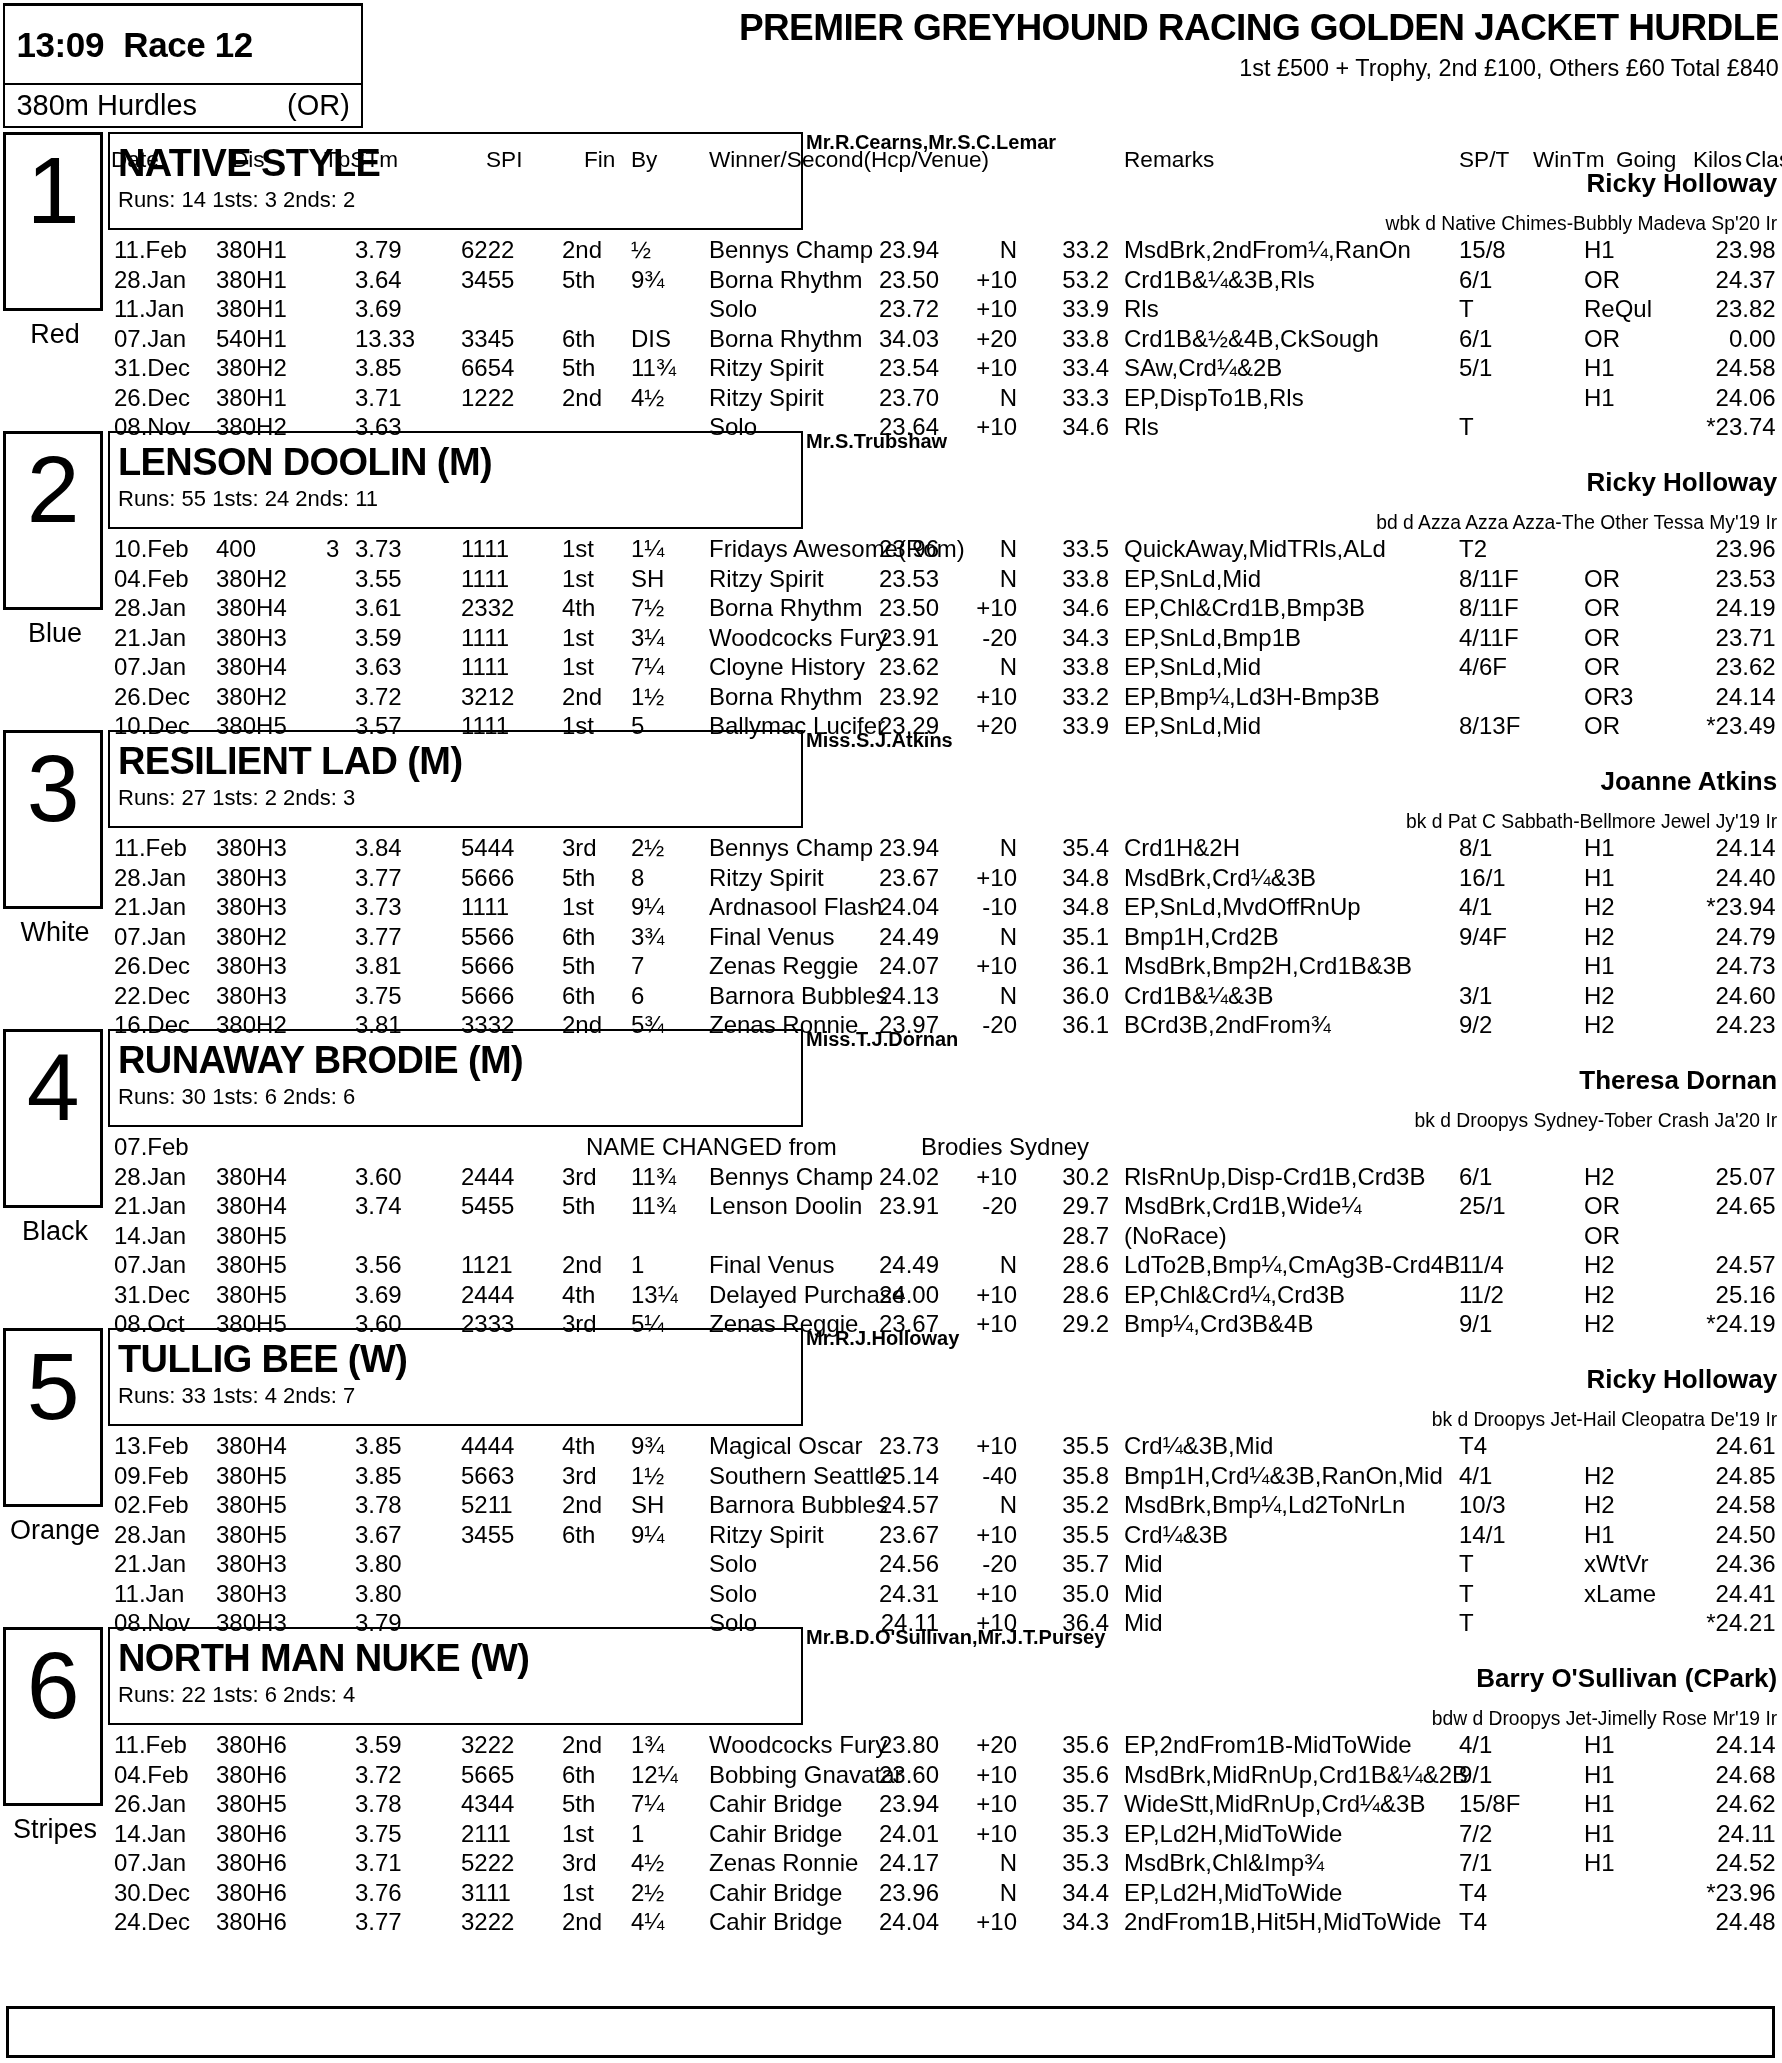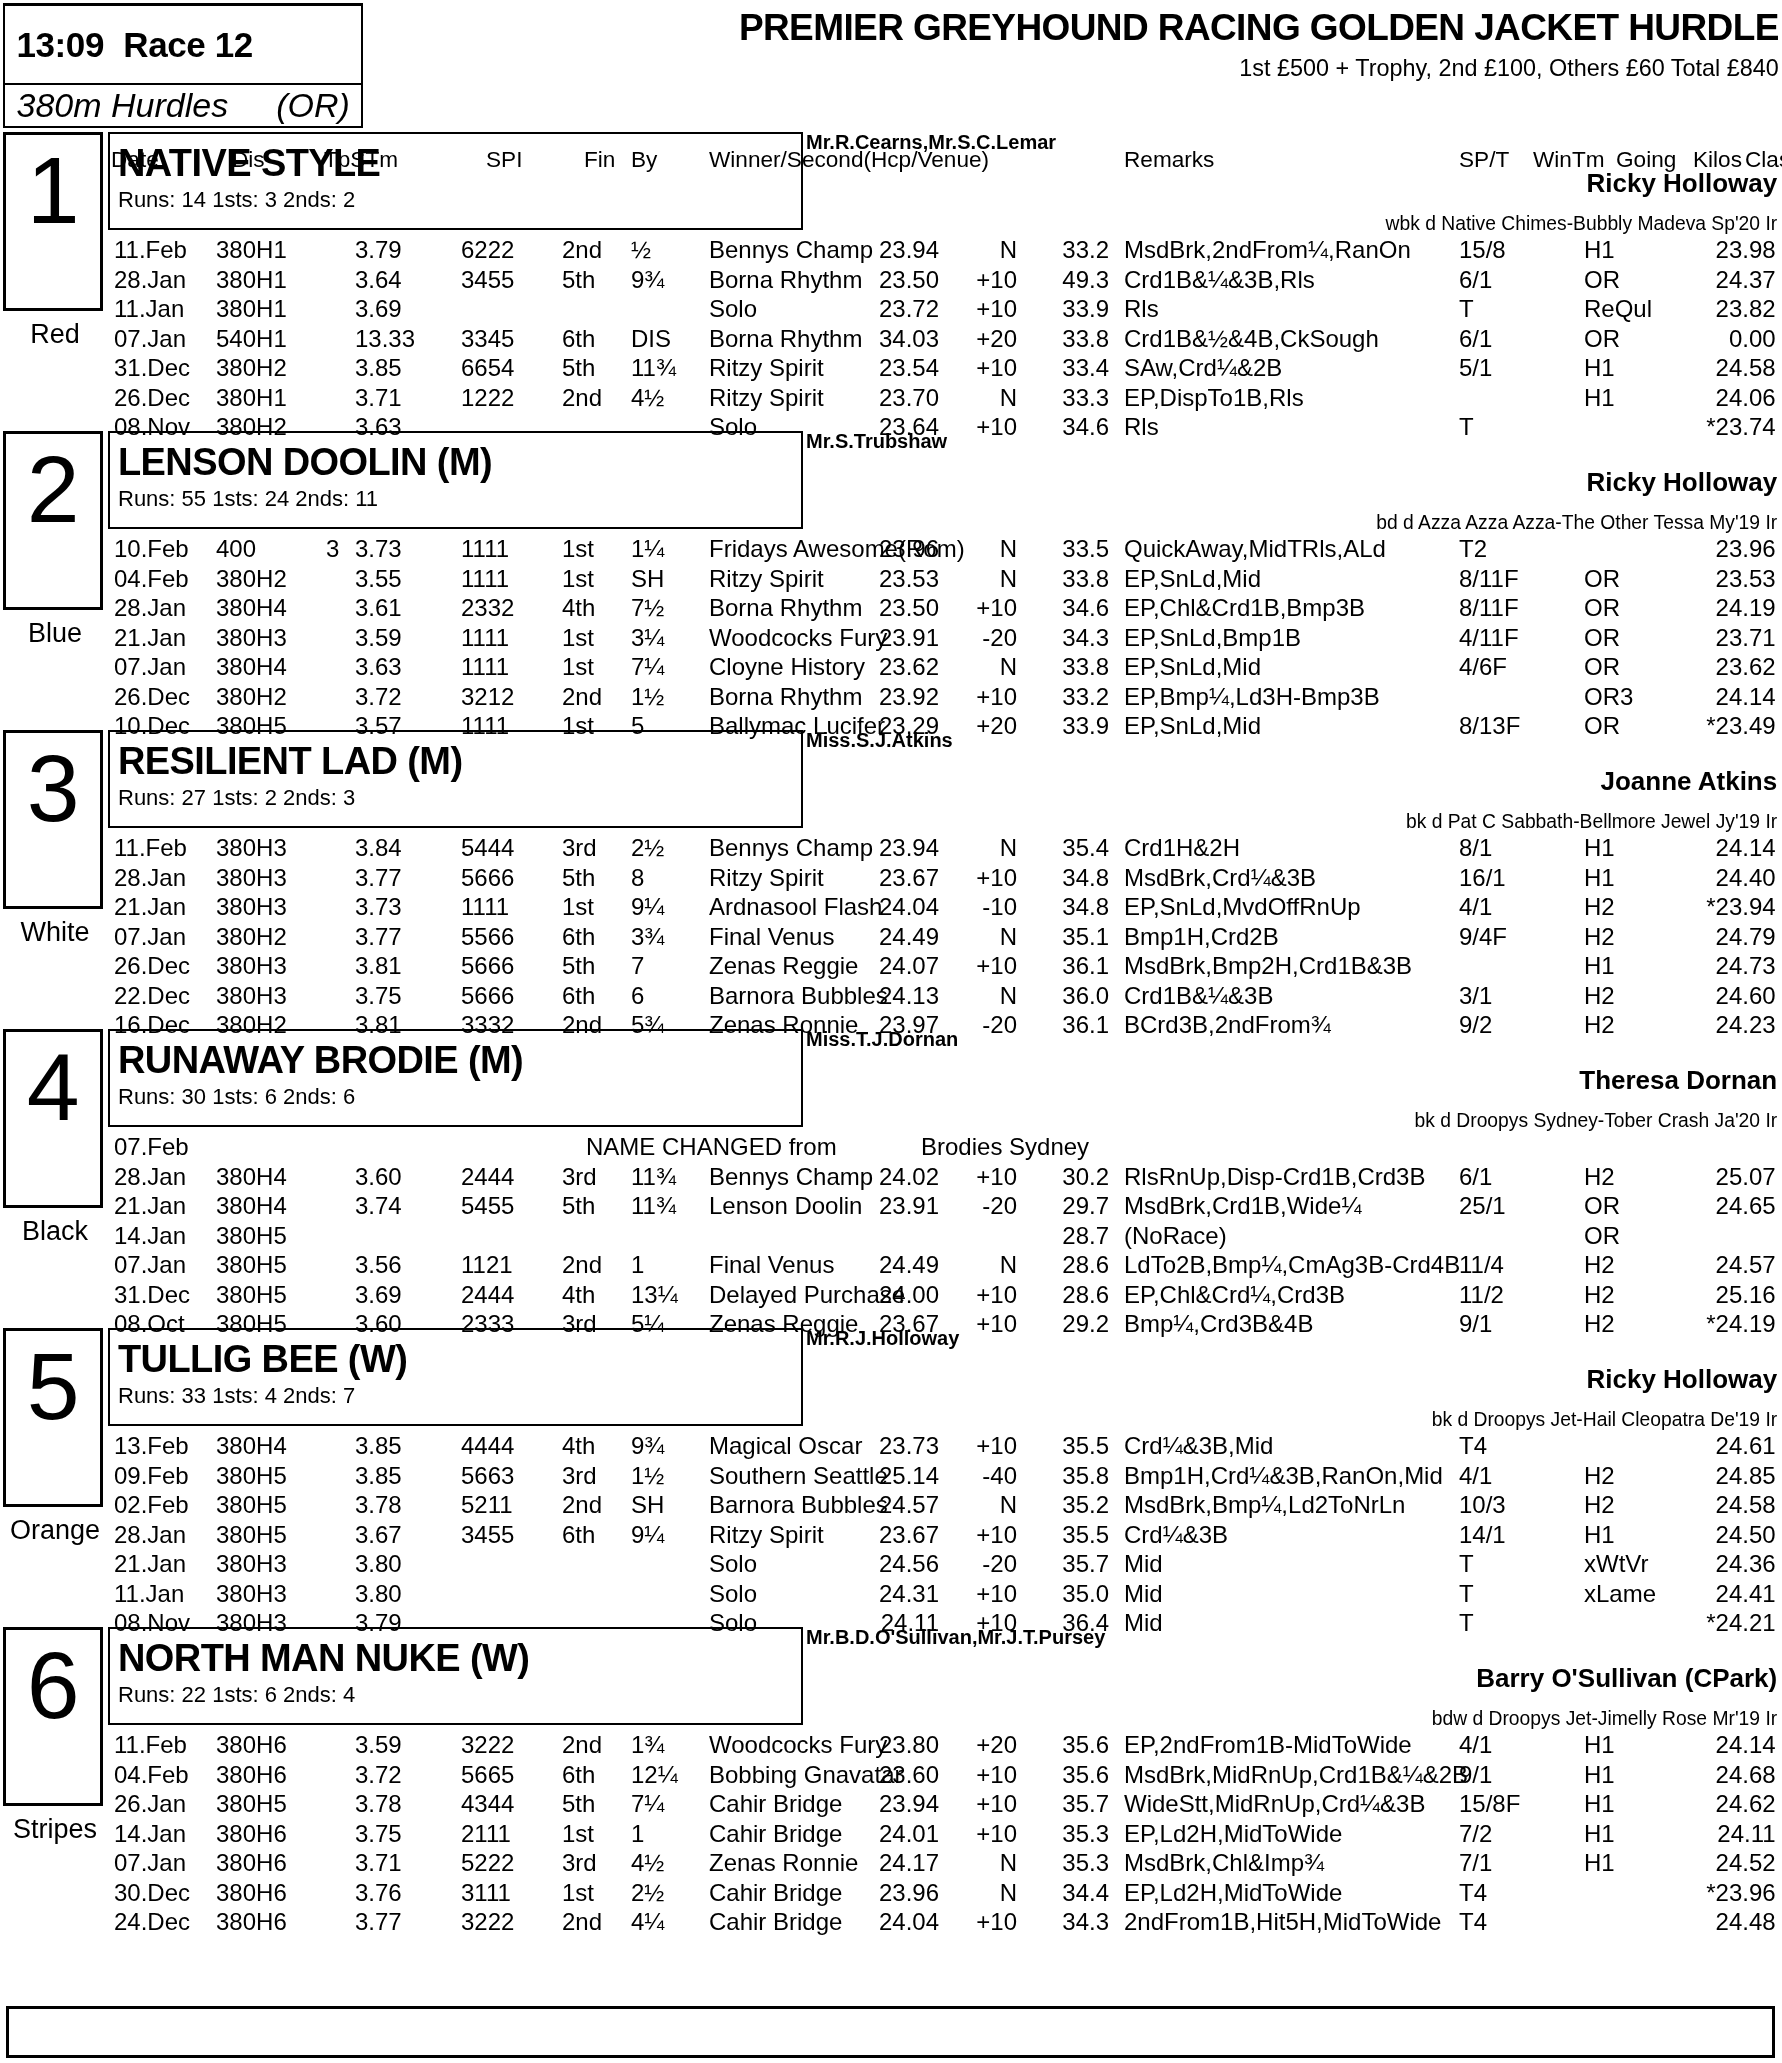--- a/index.html
+++ b/index.html
@@ -34,21 +34,21 @@
     font-size: 35px; font-weight: bold;
     letter-spacing: -0.4px;
     white-space: pre;
   }
   .race-dist-row {
     height: 41px;
     display: flex; align-items: center;
     padding: 0 11.3px;
     justify-content: space-between;
   }
-  .race-dist-row span { font-size: 34px; font-style: italic; }
+  .race-dist-row span { font-size: 29px; }
 
   .title-block {
     position: absolute;
     left: 516px; top: 4px;
     right: 3.2px;
     text-align: right;
   }
   .meeting-title {
     font-size: 37px;
     font-weight: bold;
@@ -256,21 +256,21 @@
           <div class="c col-date">28.Jan</div>
           <div class="c col-dis">380H1</div>
           <div class="c col-stm">3.64</div>
           <div class="c col-spi">3455</div>
           <div class="c col-fin">5th</div>
           <div class="c col-by">9¾</div>
           <div class="c col-winner">Borna Rhythm</div>
           <div class="c col-rem">Crd1B&amp;¼&amp;3B,Rls</div>
           <div class="c col-wintm">23.50</div>
           <div class="c col-going">+10</div>
-          <div class="c col-kilos">49.3</div>
+          <div class="c col-kilos">53.2</div>
           <div class="c col-sp">6/1</div>
           <div class="c col-class">OR</div>
           <div class="c col-calc">24.37</div>
         </div>
         <div class="runrow">
           <div class="c col-date">11.Jan</div>
           <div class="c col-dis">380H1</div>
           <div class="c col-stm">3.69</div>
           <div class="c col-winner">Solo</div>
           <div class="c col-rem">Rls</div>

